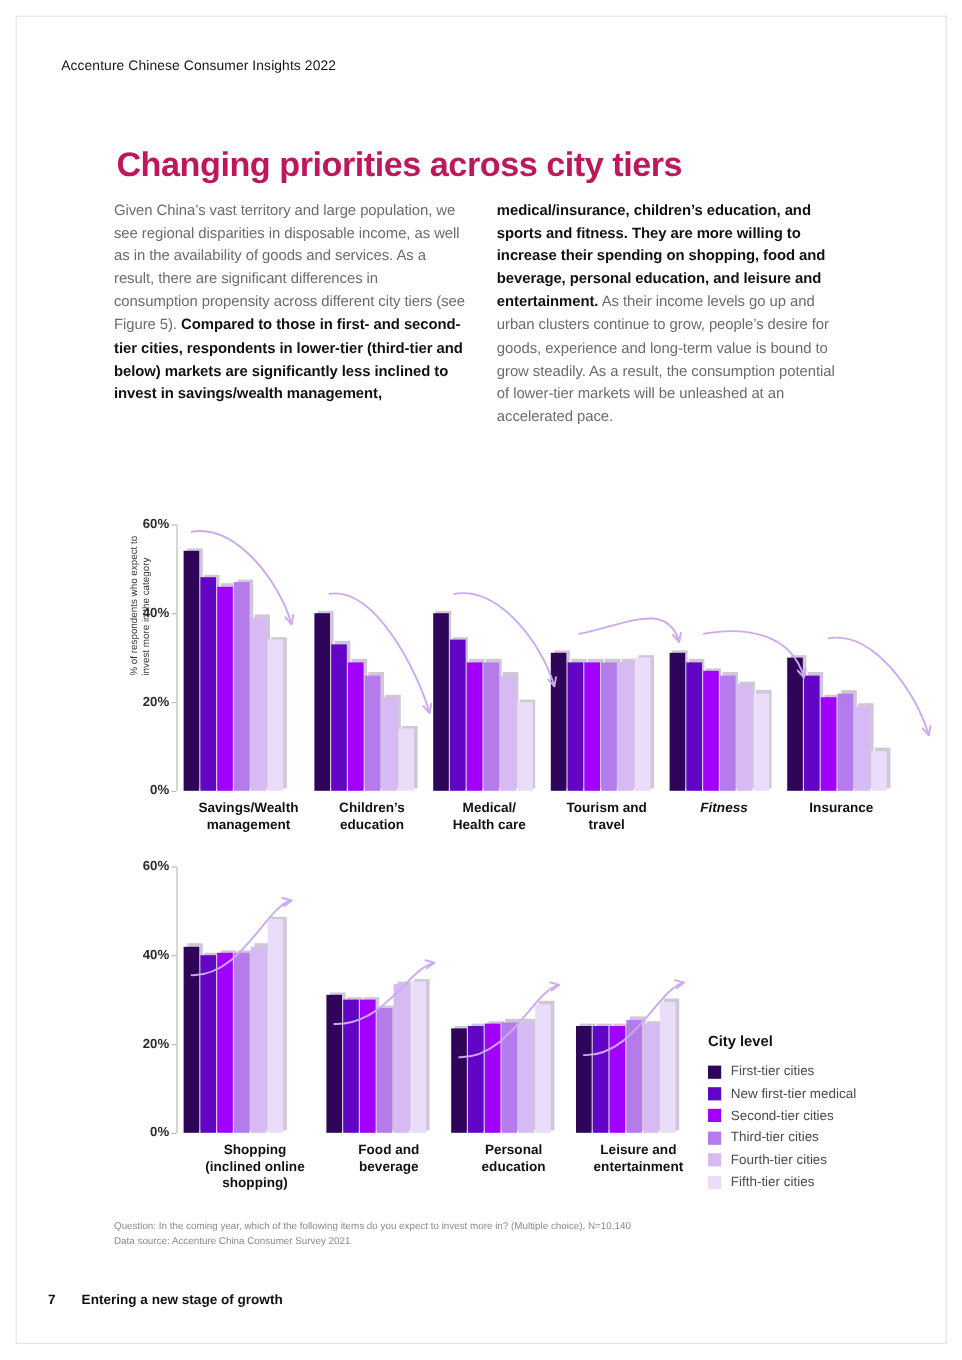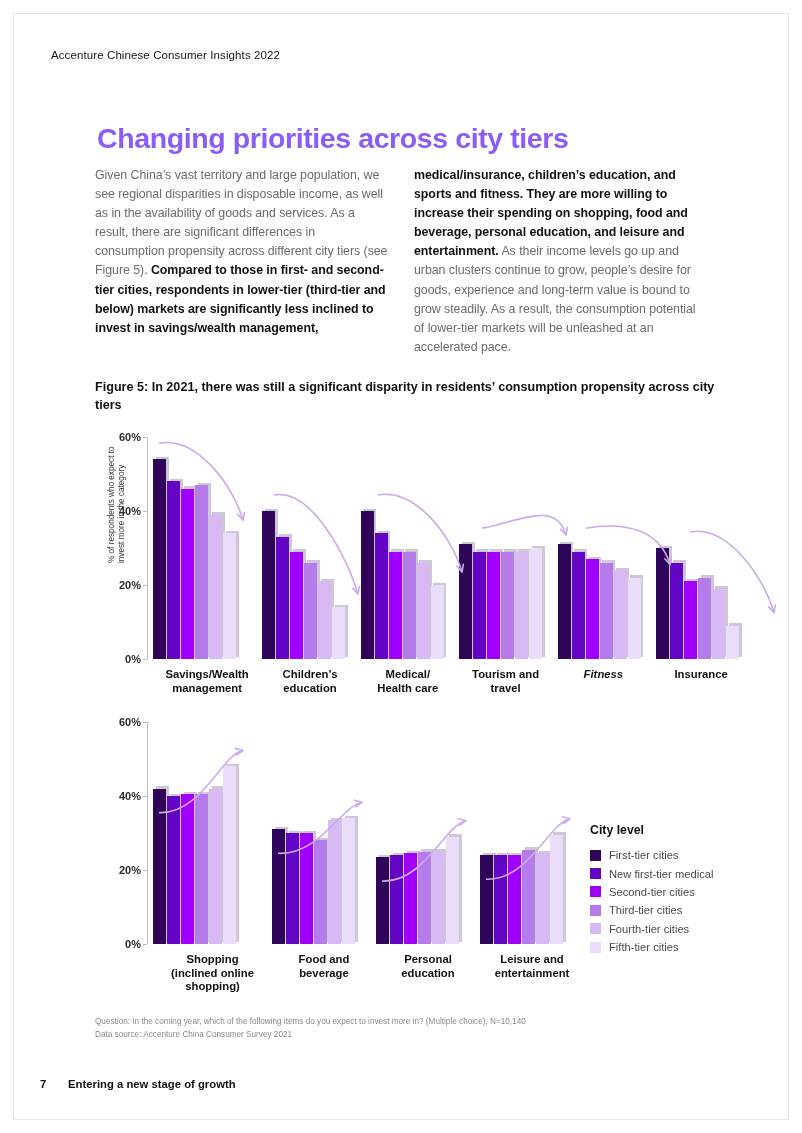--- a/index.html
+++ b/index.html
@@ -37,21 +37,21 @@
     font-weight: normal;
     letter-spacing: 0.1px;
     color: #151515;
   }
 
   .headline {
     position: absolute;
     left: 97px; top: 103px;
     font-size: 28.5px;
     font-weight: bold;
-    color: #8b5cf6;
+    color: #be185d;
     letter-spacing: -0.4px;
   }
 
   .cols {
     position: absolute;
     left: 95px; top: 166px;
     width: 612px;
     display: flex;
     gap: 26px;
   }
@@ -182,20 +182,21 @@
   .legend {
     position: absolute;
     left: 590px; top: 823px;
     width: 190px;
   }
   .legend-title {
     font-size: 12.3px;
     font-weight: bold;
     color: #111;
     margin-bottom: 9px;
+    margin-top: 38px;
   }
   .legend-item {
     display: flex;
     align-items: center;
     height: 18.4px;
   }
   .swatch {
     width: 11px; height: 11px;
     margin-right: 8px;
     flex: none;
@@ -236,21 +237,20 @@
 
   <div class="cols">
     <div class="col">
       <span>Given China’s vast territory and large population, we see regional disparities in disposable income, as well as in the availability of goods and services. As a result, there are significant differences in consumption propensity across different city tiers (see Figure 5). </span><b>Compared to those in first- and second-tier cities, respondents in lower-tier (third-tier and below) markets are significantly less inclined to invest in savings/wealth management,</b>
     </div>
     <div class="col">
       <b>medical/insurance, children’s education, and sports and fitness. They are more willing to increase their spending on shopping, food and beverage, personal education, and leisure and entertainment.</b><span> As their income levels go up and urban clusters continue to grow, people’s desire for goods, experience and long-term value is bound to grow steadily. As a result, the consumption potential of lower-tier markets will be unleashed at an accelerated pace.</span>
     </div>
   </div>
 
-  <div class="fig-title">Figure 5: In 2021, there was still a significant disparity in residents’ consumption propensity across city tiers</div>
 
   <div class="chart" id="chart-top">
     <div class="axis-title">% of respondents who expect to
 invest more in the category</div>
     <div class="plot">
       <div class="axis-line"></div>
       <div class="ticks">
           <div class="tick" style="top: 222px;">0%</div>
           <div class="tick-mark" style="top: 222px;"></div>
           <div class="tick" style="top: 148px;">20%</div>

